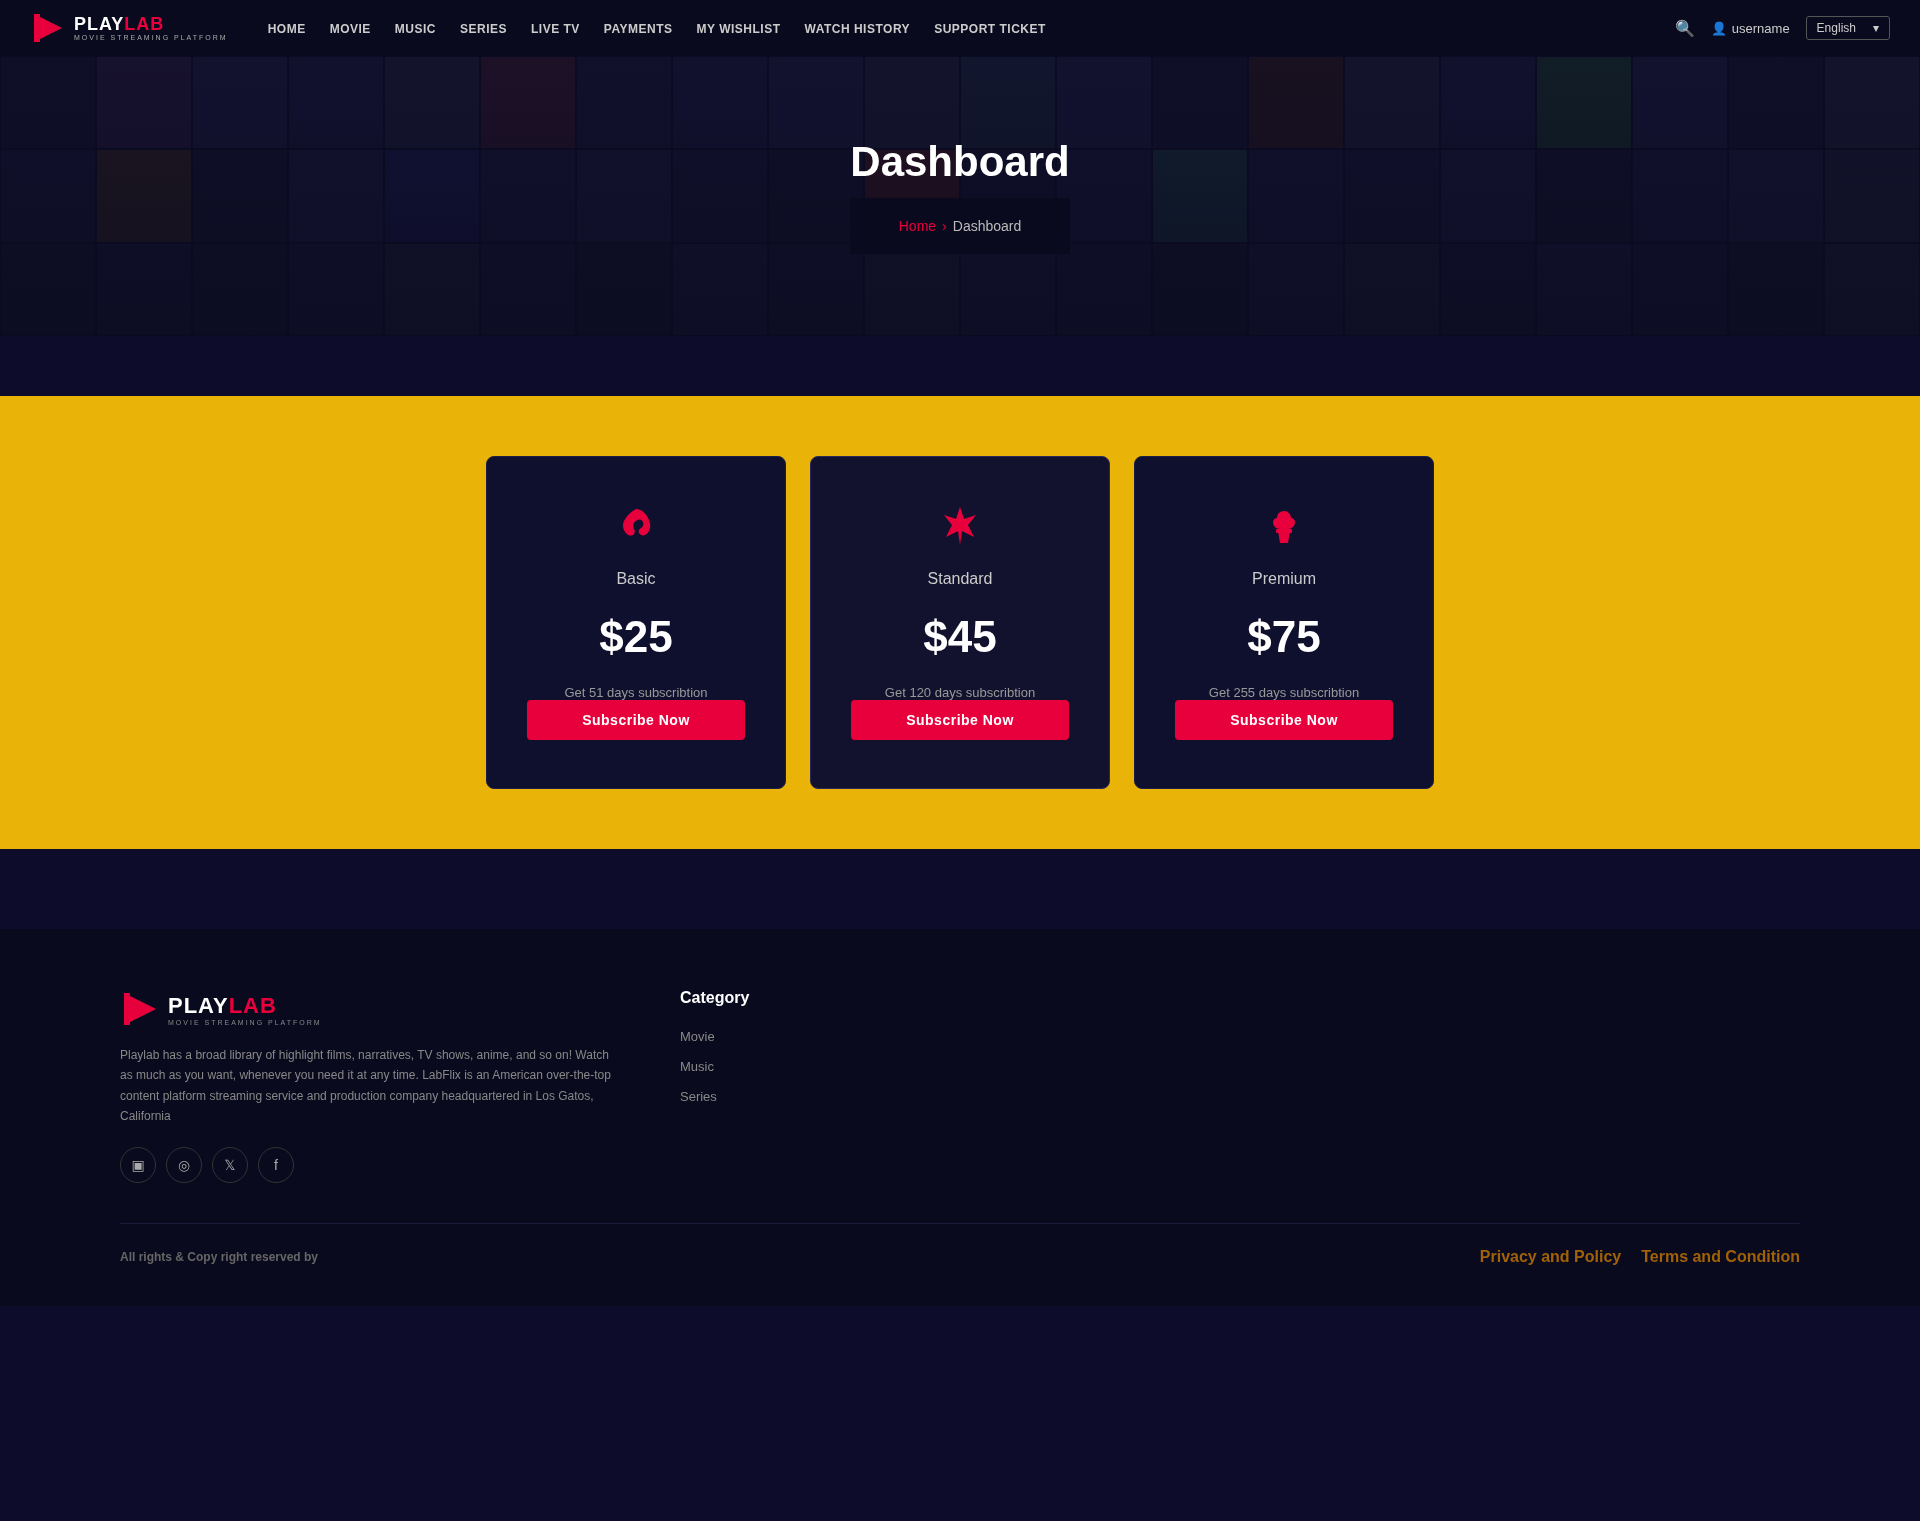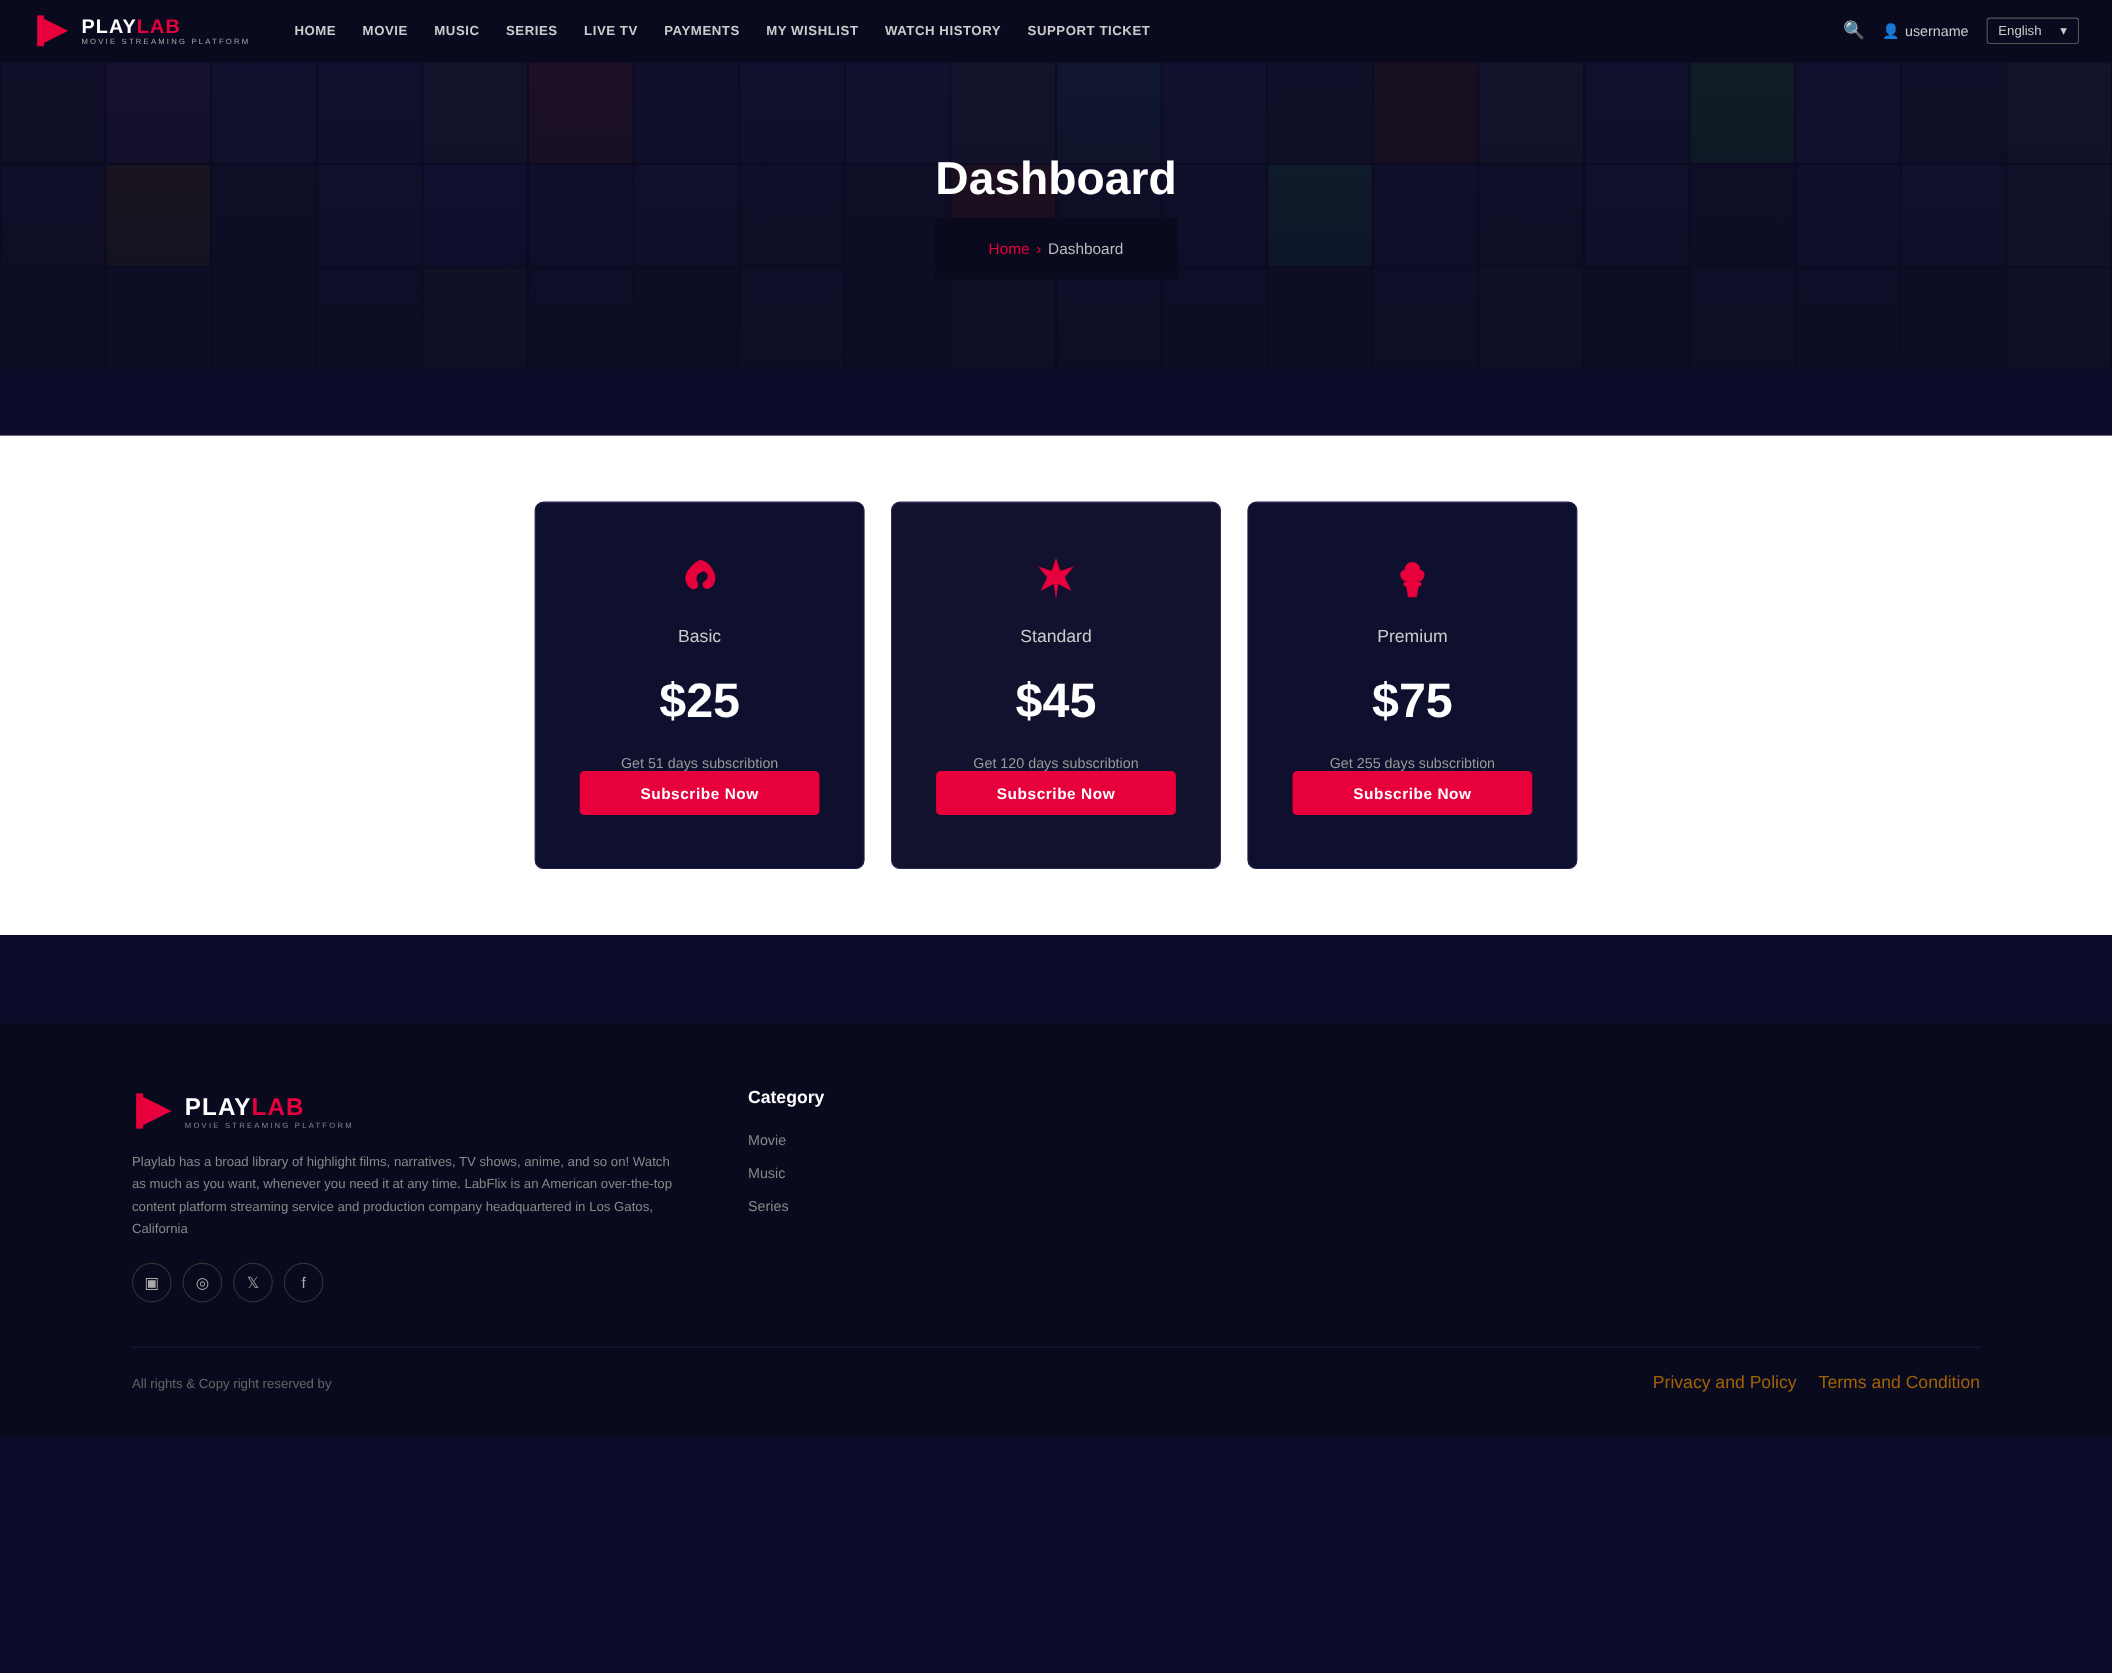--- a/index.html
+++ b/index.html
@@ -150,21 +150,21 @@
       justify-content: center;
       font-size: 14px;
       color: #bbb;
     }
     .breadcrumb-home { color: #e8003d; cursor: pointer; }
     .breadcrumb-sep { color: #e8003d; }
 
     
     .pricing-section {
       padding: 60px 40px;
-      background: #ffffff;
+      background: #eab308;
       display: flex;
       justify-content: center;
       gap: 24px;
     }
     .pricing-card {
       background: #0f0f2e;
       border: 1px solid #1e1e4a;
       border-radius: 8px;
       padding: 48px 40px;
       width: 300px;
@@ -283,20 +283,21 @@
       cursor: pointer;
       border-radius: 0 4px 4px 0;
       font-size: 16px;
     }
     .footer-bottom {
       border-top: 1px solid #1a1a3a;
       padding-top: 24px;
       display: flex;
       justify-content: space-between;
       align-items: center;
+      font-weight: bold;
     }
     .footer-copy {
       font-size: 12px;
       color: #666;
     }
     .footer-legal {
       display: flex;
       gap: 20px;
     }
     .footer-legal a {

